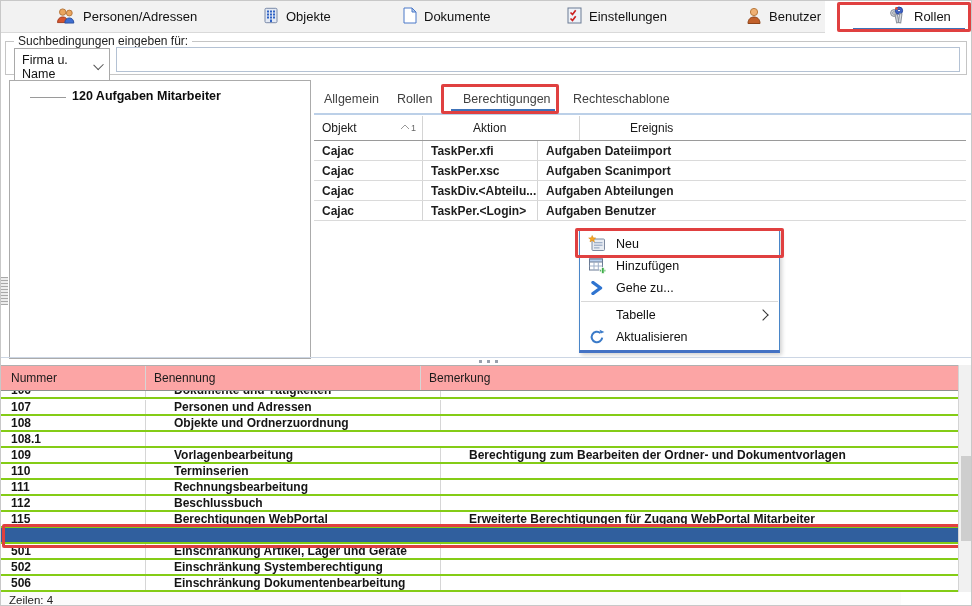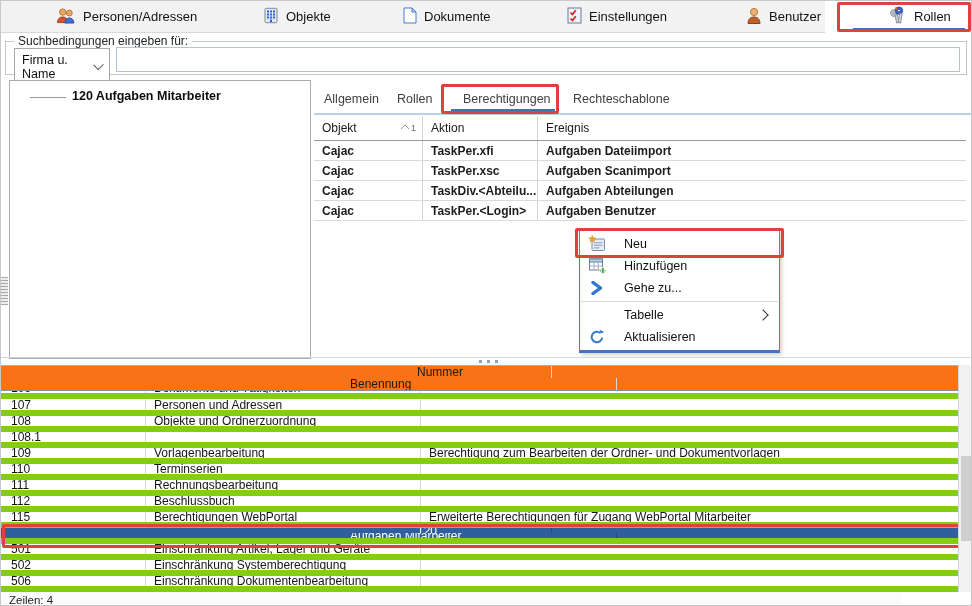--- a/index.html
+++ b/index.html
@@ -33,54 +33,54 @@
   .tree-line{position:absolute;left:20px;top:16px;width:36px;border-top:1px solid #9a9a9a;}
   .tree-label{position:absolute;left:62px;top:8px;font-weight:bold;font-size:12.5px;color:#0d0d0d;}
   .edge-grip{position:absolute;left:0;top:276px;width:7px;height:28px;background:#ececec;
              background-image:repeating-linear-gradient(to bottom,#a8a8a8 0 1px,transparent 1px 3px);}
   
   .dtab{position:absolute;top:85px;height:27px;line-height:27px;padding:0 10px;font-size:12.5px;color:#404040;}
   .dtab-underline{position:absolute;left:450px;top:108px;width:104px;height:4px;background:#3e72b8;}
   .dtab-bar-line{position:absolute;left:313px;top:112px;width:659px;height:2px;background:#bcd0e8;}
   
   .mt{position:absolute;left:313px;top:115px;width:652px;}
-  .mt-head{display:flex;height:24px;border-bottom:1px solid #9a9a9a;align-items:flex-start;color:#1a1a1a;}
+  .mt-head{display:flex;height:24px;border-bottom:1px solid #9a9a9a;align-items:flex-start;color:#1a1a1a;gap:42px;}
   .mt-row{display:flex;height:19px;border-bottom:1px solid #dadada;align-items:center;
           font-weight:bold;color:#1d1d1d;}
   .mt-c1{width:109px;padding-left:8px;box-sizing:border-box;border-right:1px solid #d4d4d4;height:100%;
          display:flex;align-items:center;}
   .mt-c2{width:115px;padding-left:8px;box-sizing:border-box;border-right:1px solid #d4d4d4;height:100%;
          display:flex;align-items:center;}
   .mt-c3{flex:1;padding-left:8px;height:100%;display:flex;align-items:center;}
   .sort-wrap{margin-left:auto;margin-right:6px;display:flex;align-items:flex-start;gap:1px;}
   .sort-num{font-size:9px;color:#666;line-height:9px;}
   
   .cmenu{position:absolute;left:578px;top:229px;width:201px;background:#fff;
          border:1px solid #4a86c8;border-bottom:3px solid #4472c4;box-shadow:2px 2px 4px rgba(0,0,0,.18);
          padding:2px 0;box-sizing:border-box;}
-  .cm-item{height:22px;display:flex;align-items:center;padding-left:8px;gap:18px;font-size:12.5px;color:#101010;}
+  .cm-item{height:22px;display:flex;align-items:center;padding-left:8px;gap:10px;font-size:12.5px;color:#101010;}
   .cm-icon{width:18px;height:18px;display:flex;align-items:center;justify-content:center;}
   .cm-sep{height:1px;background:#d8d8d8;margin:2px 1px;}
   .chev-right{width:7px;height:7px;border-right:1.4px solid #333;border-top:1.4px solid #333;
               transform:rotate(45deg);margin-left:auto;margin-right:12px;}
   
   .split-line{position:absolute;left:0;top:356px;width:972px;height:1px;background:#ccd6e4;}
   .split-dots{position:absolute;left:478px;top:359px;display:flex;gap:5px;}
   .split-dots span{width:3px;height:3px;background:#98a0ac;display:block;}
   
-  .bt-head{position:absolute;left:0;top:364px;width:957px;height:24px;background:#f97316;display:flex;
-           align-items:center;border-top:1px solid #b0b0b0;border-bottom:1px solid #8f8f8f;color:#1a1a1a;z-index:3;flex-direction:column;}
+  .bt-head{position:absolute;left:0;top:364px;width:957px;height:24px;background:#fca5a5;display:flex;
+           align-items:center;border-top:1px solid #b0b0b0;border-bottom:1px solid #8f8f8f;color:#1a1a1a;z-index:3;}
   .bt-c1{width:145px;padding-left:10px;box-sizing:border-box;border-right:1px solid #d6d6d6;height:100%;
          display:flex;align-items:center;overflow:hidden;white-space:nowrap;}
   .bt-c2{width:275px;padding-left:8px;box-sizing:border-box;border-right:1px solid #d6d6d6;height:100%;
          display:flex;align-items:center;overflow:hidden;white-space:nowrap;}
   .bt-c3{flex:1;padding-left:8px;height:100%;display:flex;align-items:center;overflow:hidden;white-space:nowrap;}
   .bt-clip{position:absolute;left:0;top:389px;width:957px;height:10px;overflow:hidden;z-index:1;}
   .bt-row{position:absolute;left:0;width:957px;height:16px;display:flex;align-items:center;
-          border-bottom:6px solid #84cc16;font-weight:normal;color:#151515;box-sizing:border-box;background:#fff;}
+          border-bottom:2px solid #84cc16;font-weight:bold;color:#151515;box-sizing:border-box;background:#fff;gap:20px;}
   .bt-row.selected{background:#305f9e;color:#ffffff;flex-direction:column;}
   .bt-row.selected .bt-c1,.bt-row.selected .bt-c2{border-right-color:#24497c;}
   .vscroll{position:absolute;left:957px;top:364px;width:15px;height:227px;background:#f1f1f1;
            border-left:1px solid #d4d4d4;box-sizing:border-box;}
   .vthumb{position:absolute;left:2px;top:91px;width:11px;height:85px;background:#cecece;}
   .statusbar{position:absolute;left:0;top:591px;width:900px;height:15px;background:#fbfbfb;
              font-size:11.5px;color:#222;display:flex;align-items:center;padding-left:8px;box-sizing:border-box;}
 </style>
 </head>
 <body>

